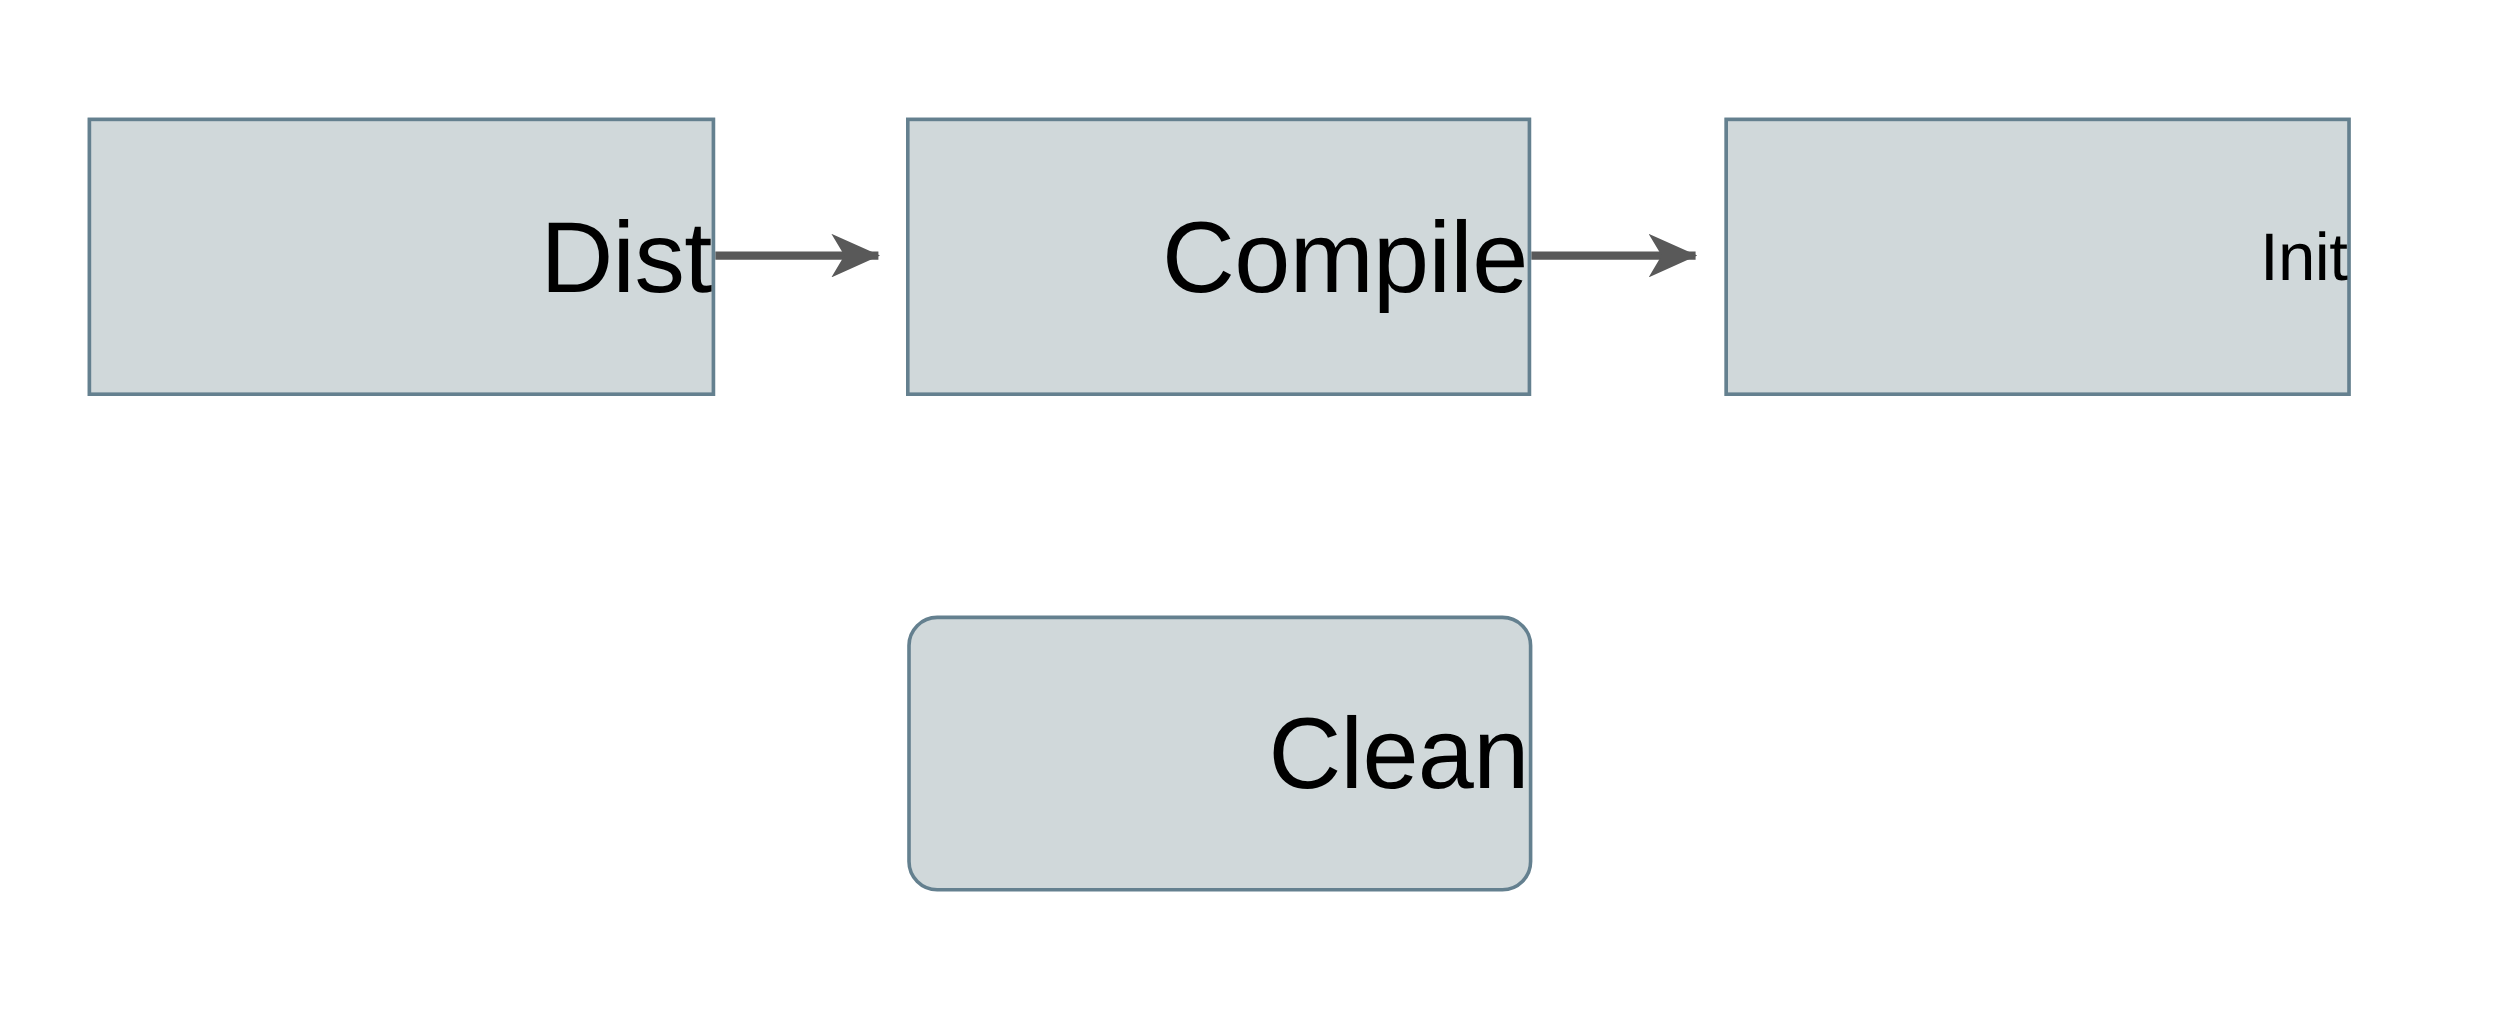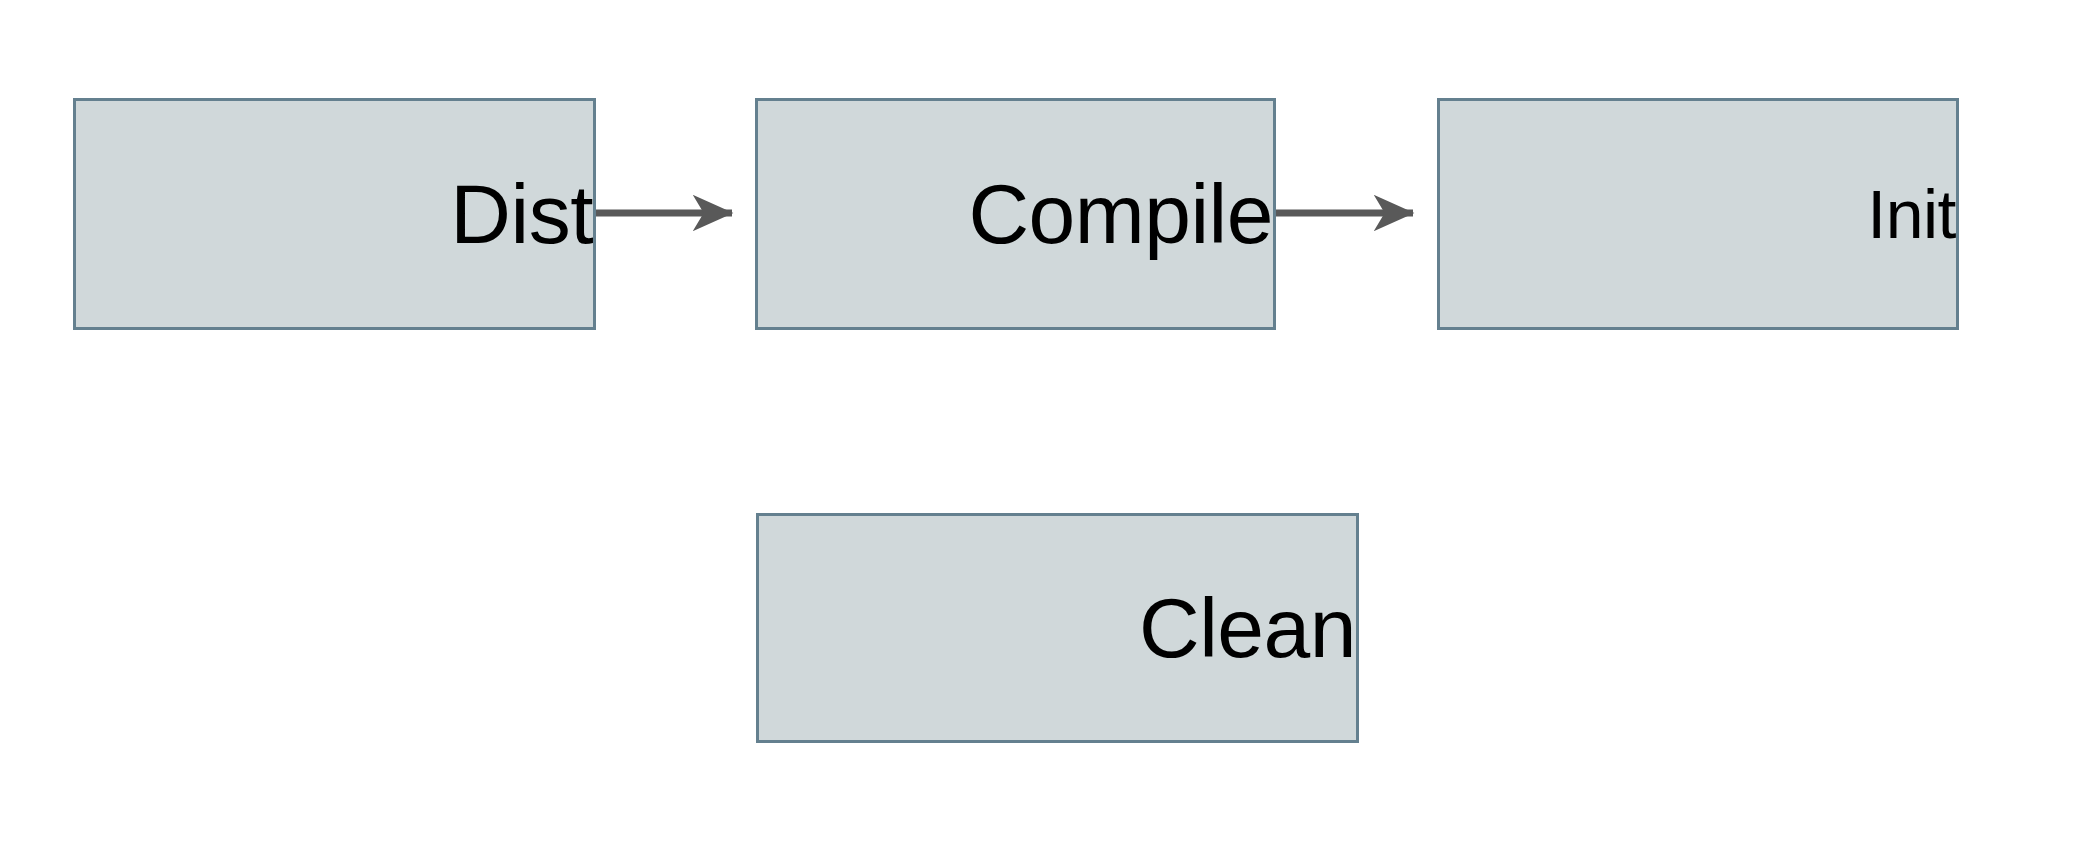--- a/index.html
+++ b/index.html
@@ -76,20 +76,20 @@
 
   <div class="node" id="node-dist" style="left: 73px; top: 98px; width: 523px; height: 232px; background: rgb(208, 216, 218); border-color: rgb(100, 128, 143); border-width: 3px;">
     <span class="node-label" style="color: rgb(0, 0, 0); font-size: 84px;">Dist</span>
   </div>
 
   <div class="node" id="node-compile" style="left: 755px; top: 98px; width: 521px; height: 232px; background: rgb(208, 216, 218); border-color: rgb(100, 128, 143); border-width: 3px;">
     <span class="node-label" style="color: rgb(0, 0, 0); font-size: 84px;">Compile</span>
   </div>
 
   <div class="node" id="node-init" style="left: 1437px; top: 98px; width: 522px; height: 232px; background: rgb(208, 216, 218); border-color: rgb(100, 128, 143); border-width: 3px;">
-    <span class="node-label" style="color: rgb(0, 0, 0); font-size: 68px;">Init</span>
+    <span class="node-label" style="color: rgb(0, 0, 0); font-size: 56px;">Init</span>
   </div>
 
-  <div class="node" id="node-clean" style="left: 756px; top: 513px; width: 603px; height: 230px; background: rgb(208, 216, 218); border-color: rgb(100, 128, 143); border-width: 3px;">
+  <div class="node" id="node-clean" style="left: 756px; top: 513px; width: 521px; height: 230px; background: rgb(208, 216, 218); border-color: rgb(100, 128, 143); border-width: 3px; border-radius: 25px;">
     <span class="node-label" style="color: rgb(0, 0, 0); font-size: 84px;">Clean</span>
   </div>
 
 </div>
 
 </body></html>

